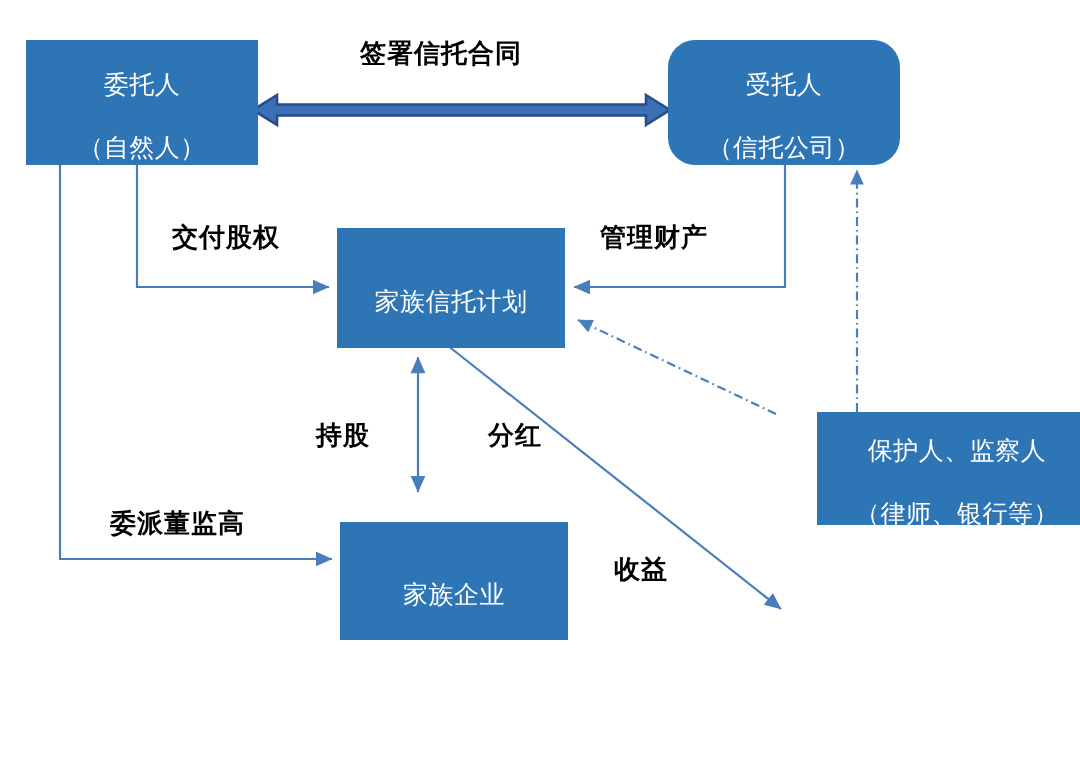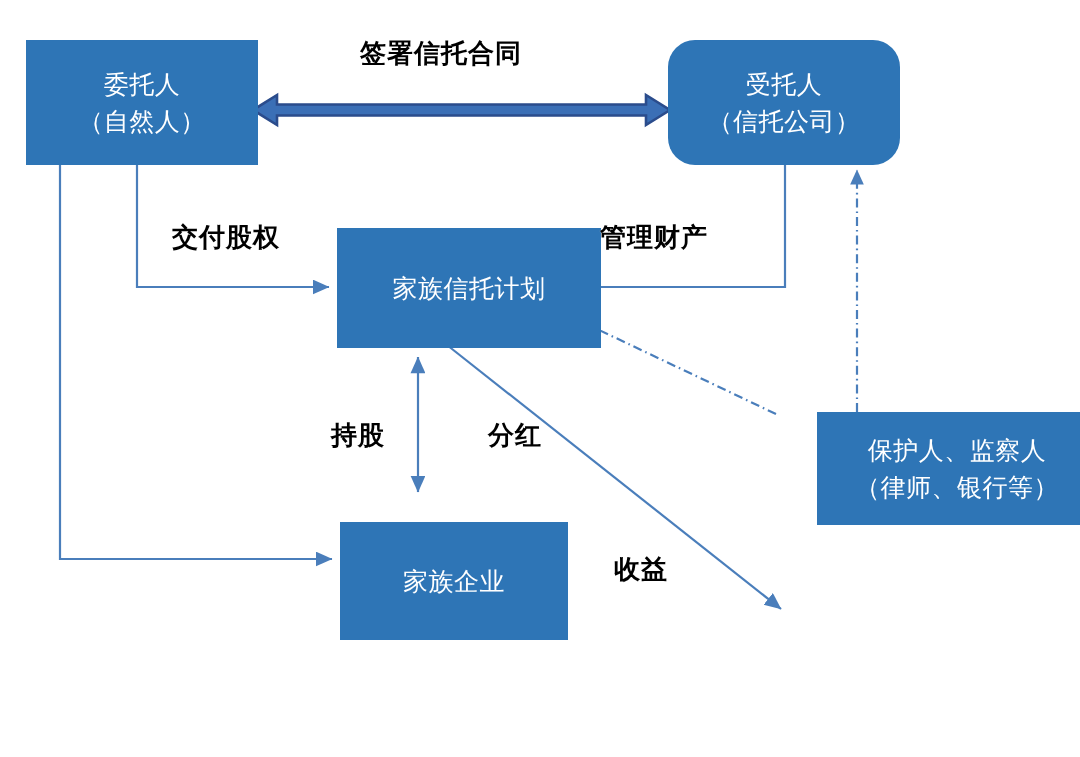--- a/index.html
+++ b/index.html
@@ -33,21 +33,21 @@
     align-items: center;
     justify-content: center;
     font-size: 25px;
     line-height: 1.45;
     font-weight: 400;
     letter-spacing: 0.5px;
     text-align: center;
     box-sizing: border-box;
     z-index: 3;
   }
-  .node .ln { display: block; white-space: nowrap; }
+  .node .ln { display: block; white-space: nowrap; margin-top: 26px; }
   .edge-label {
     position: absolute;
     color: #000000;
     font-size: 26px;
     font-weight: bold;
     white-space: nowrap;
     z-index: 4;
     letter-spacing: 1px;
     text-shadow: 0 0 1px rgba(255,255,255,0.9);
   }
@@ -106,34 +106,35 @@
   <div class="node" style="left:26px; top:40px; width:232px; height:125px;">
     <span class="ln">委托人</span>
     <span class="ln">（自然人）</span>
   </div>
 
   <div class="node" style="left:668px; top:40px; width:232px; height:125px;border-radius:27px;">
     <span class="ln">受托人</span>
     <span class="ln">（信托公司）</span>
   </div>
 
-  <div class="node" style="left:337px; top:228px; width:264px; height:120px;">
+  <div class="node" style="left:337px; top:228px; width:228px; height:120px;">
     <span class="ln">家族信托计划</span>
   </div>
 
   <div class="node" style="left:817px; top:412px; width:280px; height:113px;">
     <span class="ln">保护人、监察人</span>
     <span class="ln">（律师、银行等）</span>
   </div>
 
   <div class="node" style="left:340px; top:522px; width:228px; height:118px;">
     <span class="ln">家族企业</span>
   </div>
 
 
   <div class="edge-label" style="left:360px; top:36px;">签署信托合同</div>
   <div class="edge-label" style="left:172px; top:220px;">交付股权</div>
   <div class="edge-label" style="left:600px; top:220px;">管理财产</div>
-  <div class="edge-label" style="left:331px; top:418px;font-family:Liberation Mono, monospace;">持股</div>
+  <div class="edge-label" style="left:316px; top:418px;font-family:Liberation Mono, monospace;">持股</div>
   <div class="edge-label" style="left:445px; top:418px;margin-left:43px;">分红</div>
+  <div class="edge-label" style="left:110px; top:506px;">委派董监高</div>
   <div class="edge-label" style="left:614px; top:552px;">收益</div>
 
 </div>
 
 </body></html>

